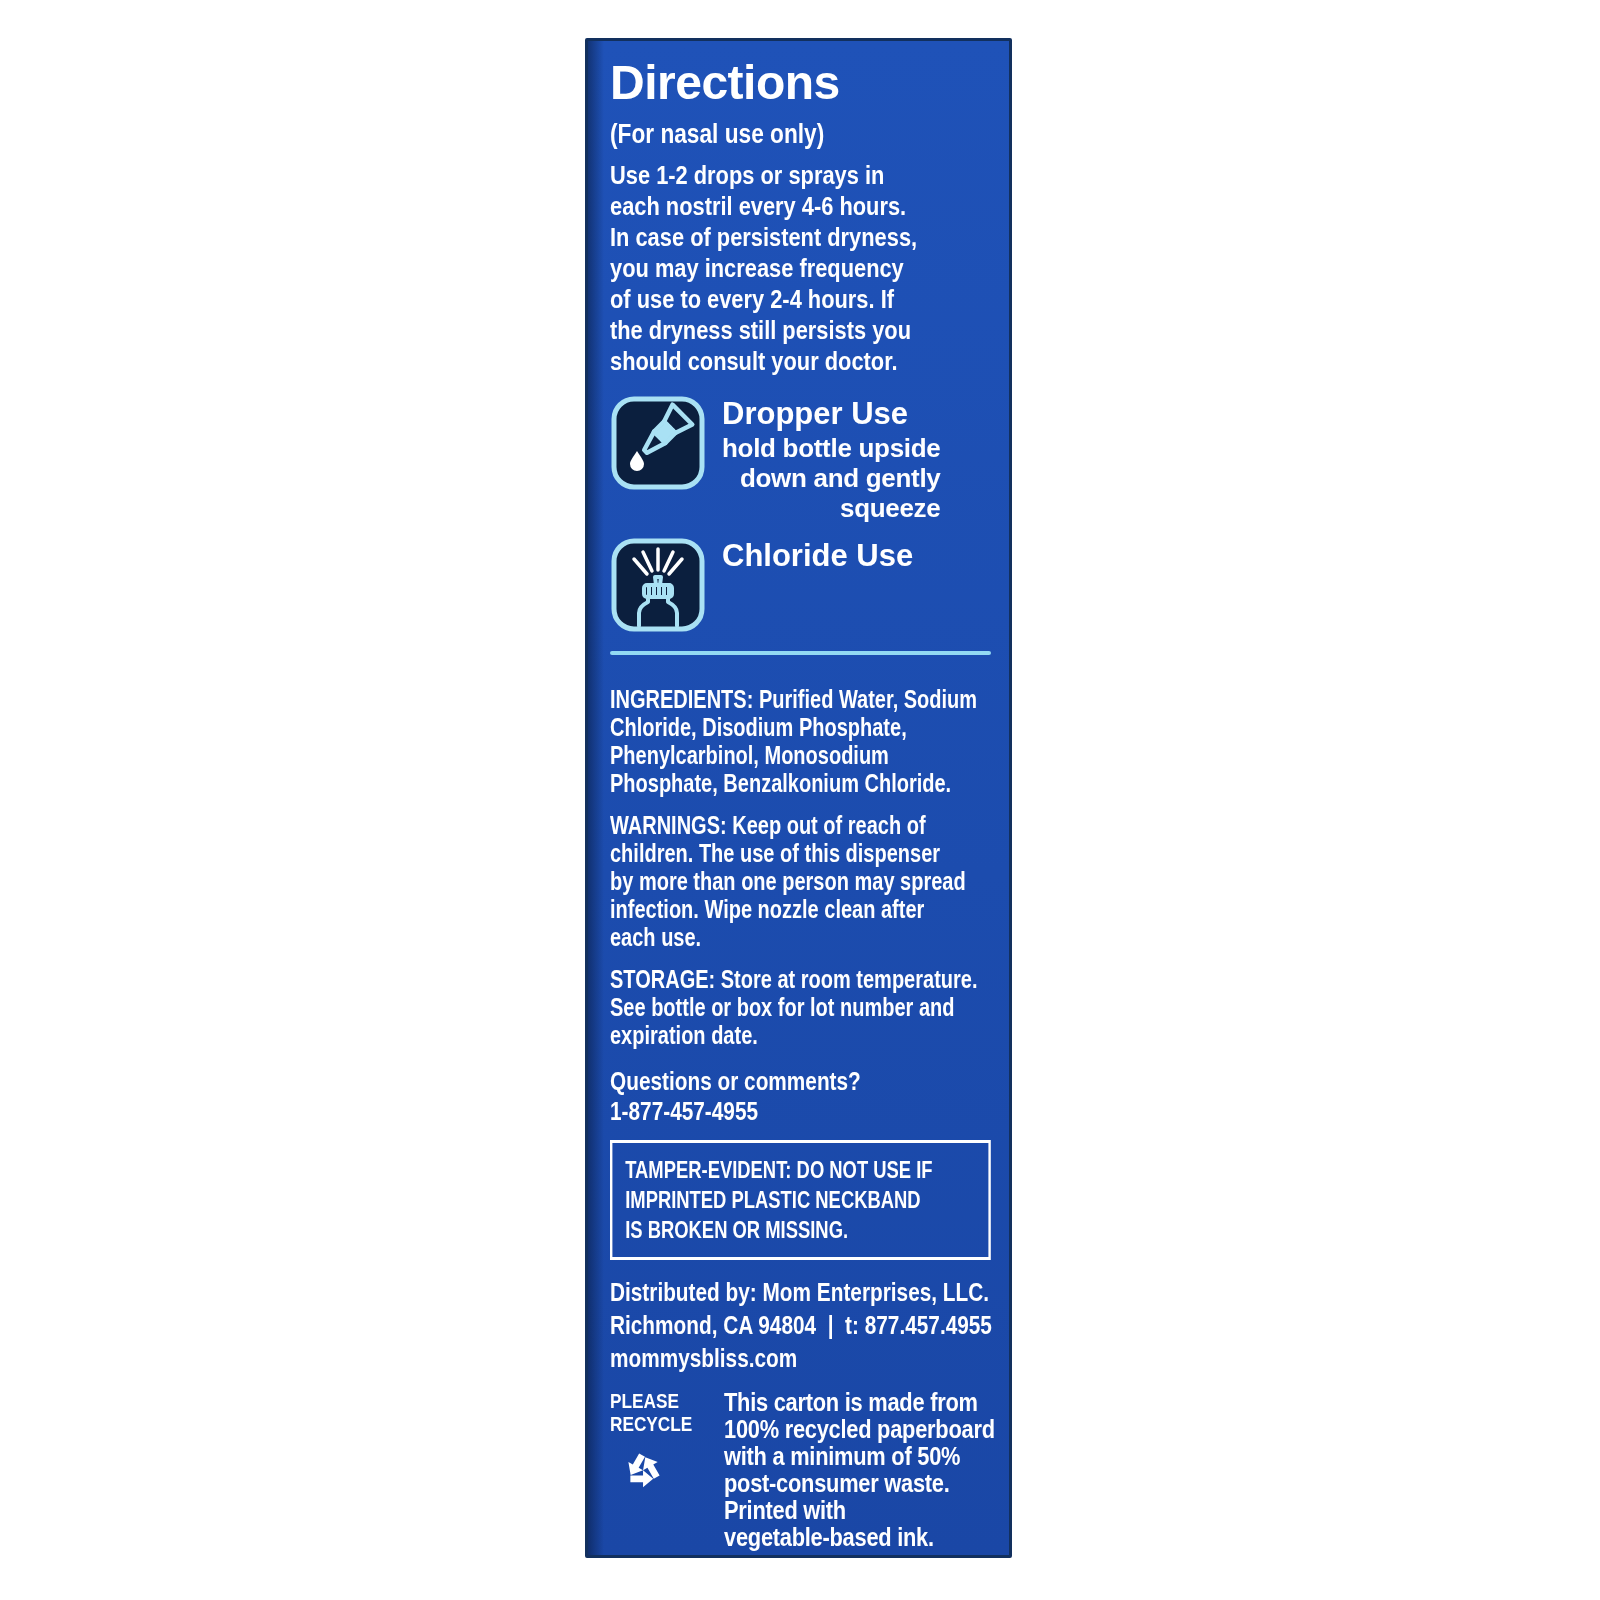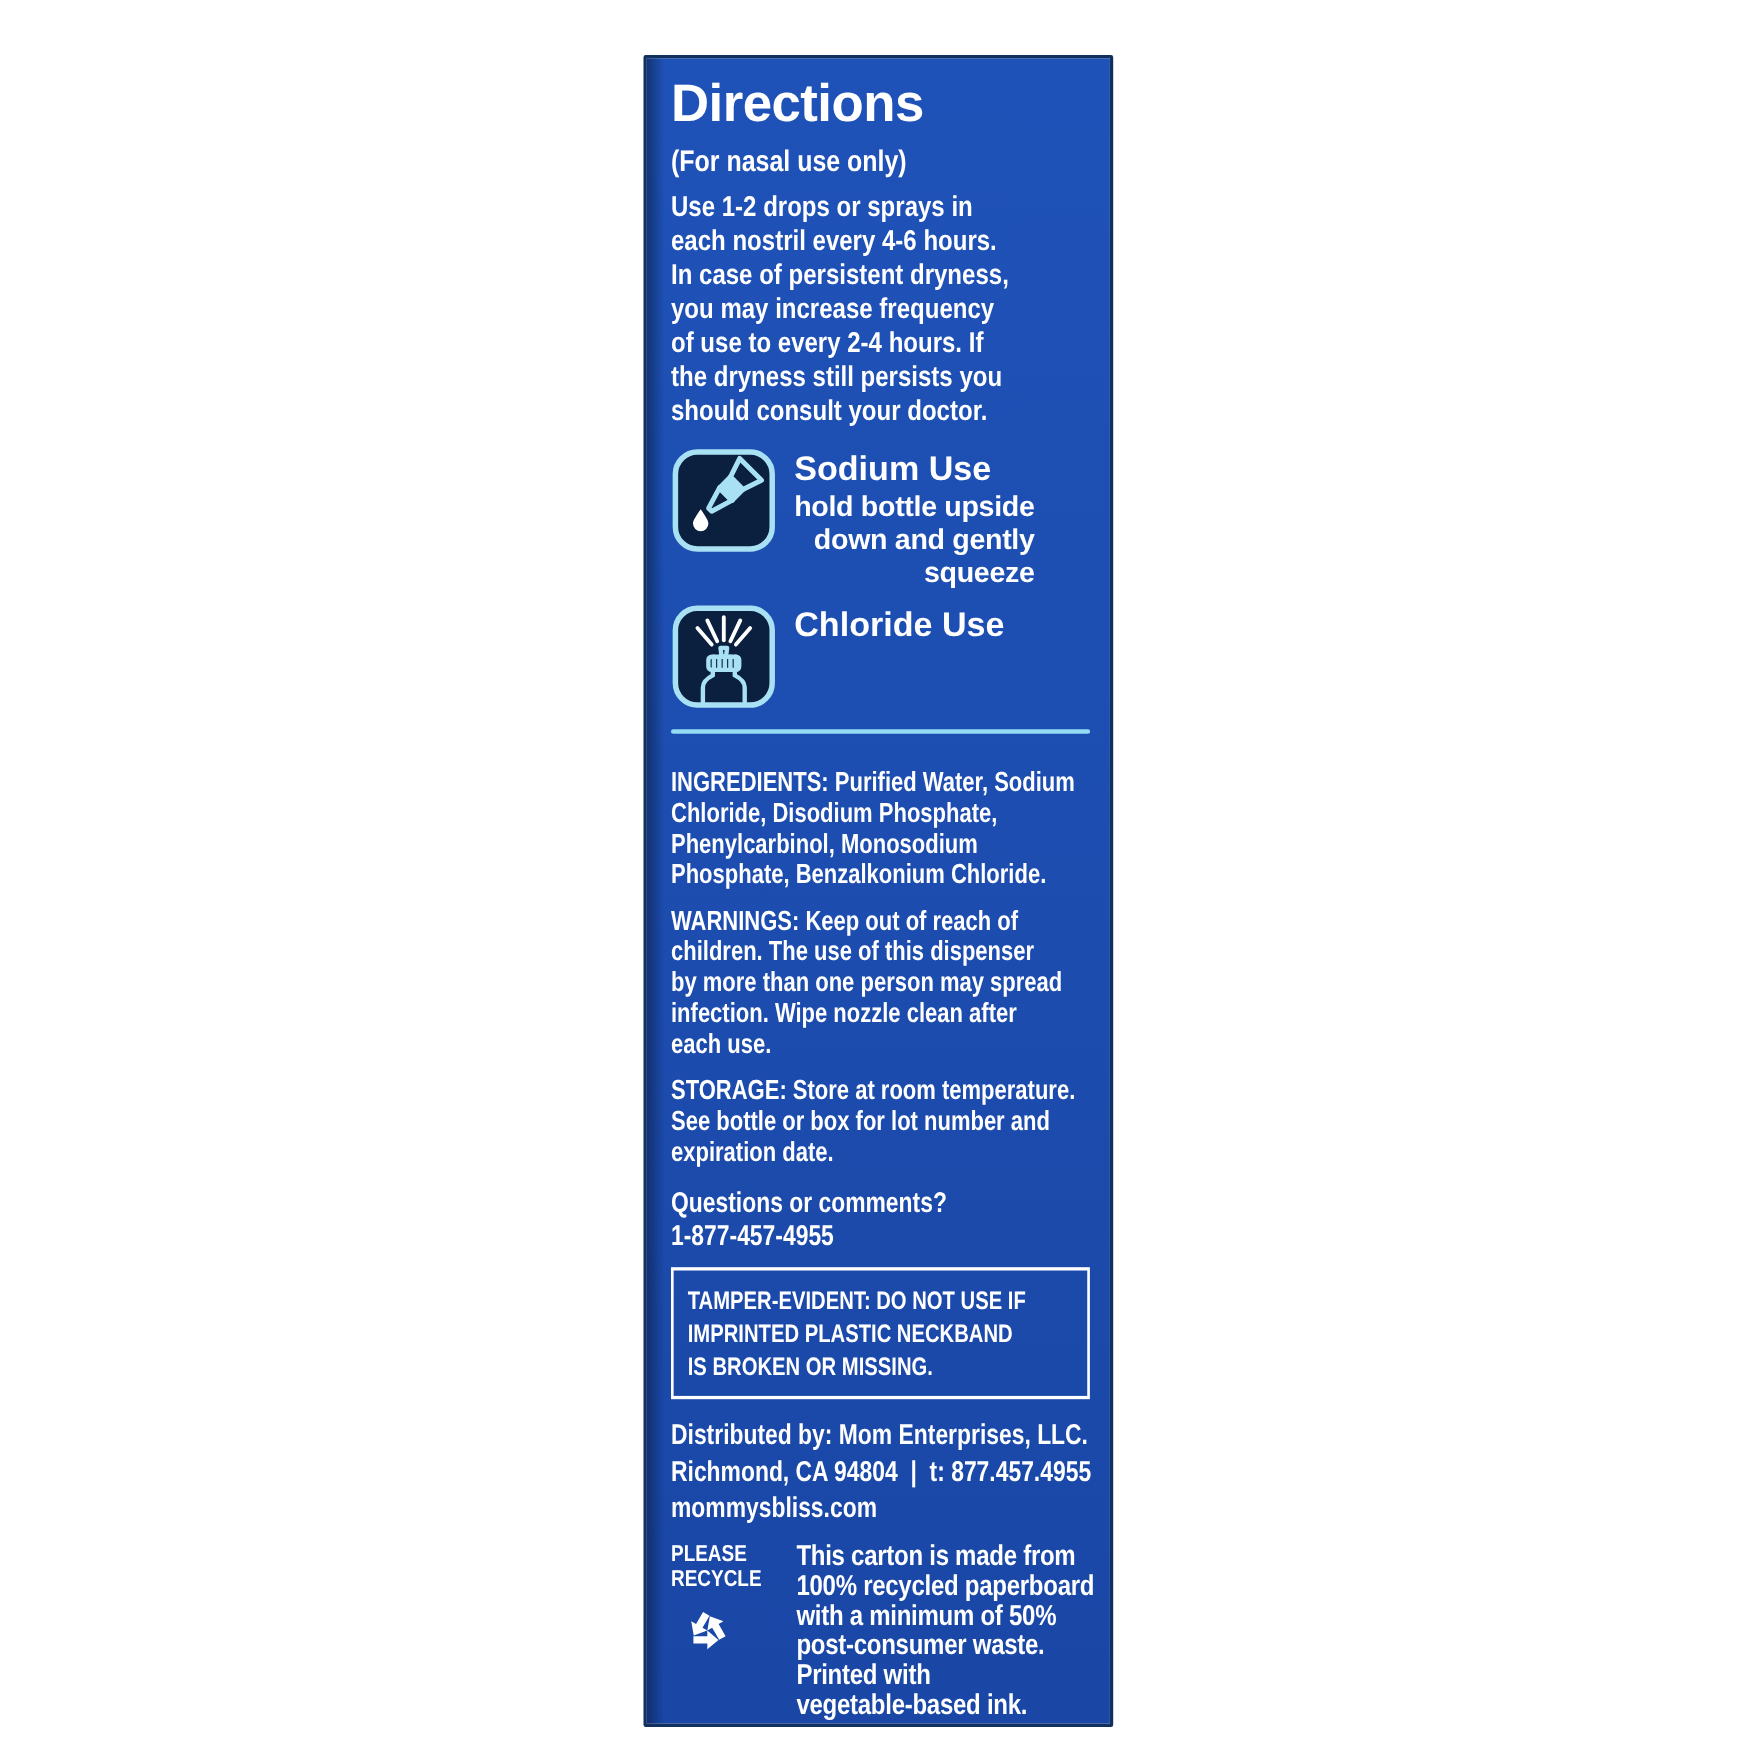--- a/index.html
+++ b/index.html
@@ -1,18 +1,18 @@
 <!DOCTYPE html>
 <html><head>
 <meta charset="utf-8">
 <style>
   html,body{margin:0;padding:0;background:#ffffff;}
   .stage{position:relative;width:1600px;height:1600px;background:#ffffff;overflow:hidden;
          font-family:"Liberation Sans",sans-serif;}
-  .panel{position:absolute;left:585px;top:50px;width:427px;height:1520px;box-sizing:border-box;
+  .panel{position:absolute;left:585px;top:38px;width:427px;height:1520px;box-sizing:border-box;
          background:linear-gradient(180deg,#1f52b8 0%,#1c4cae 55%,#1a47a6 100%);
          border:3px solid #12305e;border-radius:2px;color:#ffffff;
          padding:16px 18px 0 22px;overflow:hidden;}
   .panel::before{content:'';position:absolute;left:0;top:0;bottom:0;width:16px;pointer-events:none;
          background:linear-gradient(90deg,rgba(6,22,54,.5),rgba(6,22,54,0));}
   
   .h-title{font-size:48px;font-weight:bold;letter-spacing:-0.5px;line-height:52px;}
   .h-sub{font-size:27px;font-weight:bold;margin-top:10px;line-height:31px;}
   .dir-body{font-size:26px;font-weight:bold;line-height:31px;margin-top:10px;}
   .squeeze{transform:scaleX(0.84);transform-origin:0 0;width:119%;}
@@ -65,21 +65,21 @@
         <rect x="4" y="4" width="88" height="88" rx="20" fill="#0b1f3e" stroke="#a9e1f4" stroke-width="5"></rect>
         <g transform="rotate(45 54 38)" stroke="#a9e1f4" stroke-width="4.5" fill="none" stroke-linejoin="round" stroke-linecap="round">
           <path d="M40 12 L68 12 L62 30 L46 30 Z"></path>
           <rect x="46" y="30" width="16" height="14"></rect>
           <path d="M50 30 V44 M54 30 V44 M58 30 V44"></path>
           <path d="M46 44 L62 44 L56 64 L52 64 Z"></path>
         </g>
         <path d="M27 56 C31 62 34 66 34 69 a7 7 0 1 1 -14 0 C20 66 23 62 27 56 Z" fill="#ffffff"></path>
       </svg>
       <div>
-        <div class="use-title">Sodium Use</div>
+        <div class="use-title">Dropper Use</div>
         <div class="use-body lines">hold bottle upside
 down and gently
 squeeze</div>
       </div>
     </div>
 
     <div class="use-row second">
       <svg class="use-icon" viewBox="0 0 96 96">
         <rect x="4" y="4" width="88" height="88" rx="20" fill="#0b1f3e" stroke="#a9e1f4" stroke-width="5"></rect>
         <g stroke="#ffffff" stroke-width="3.5" stroke-linecap="round" fill="none">

